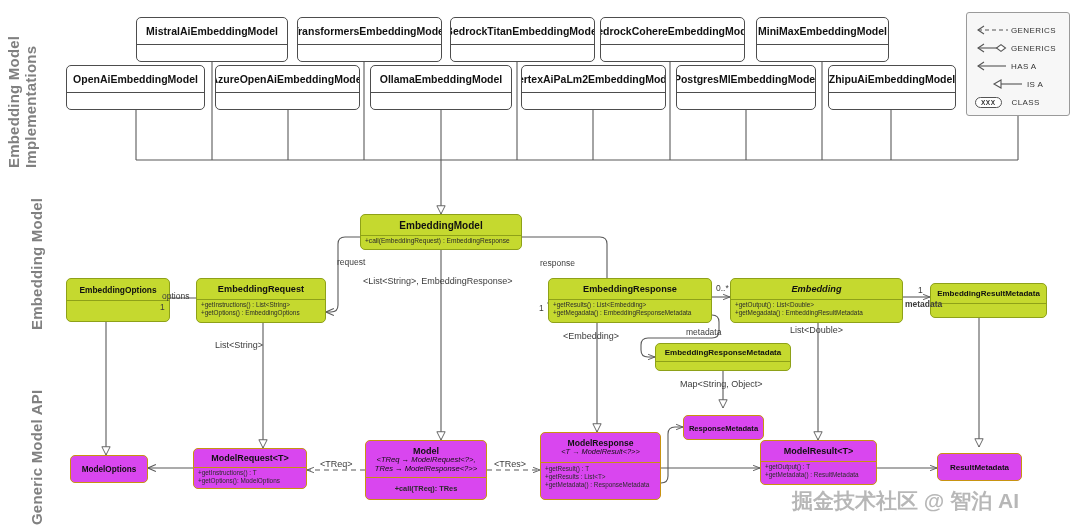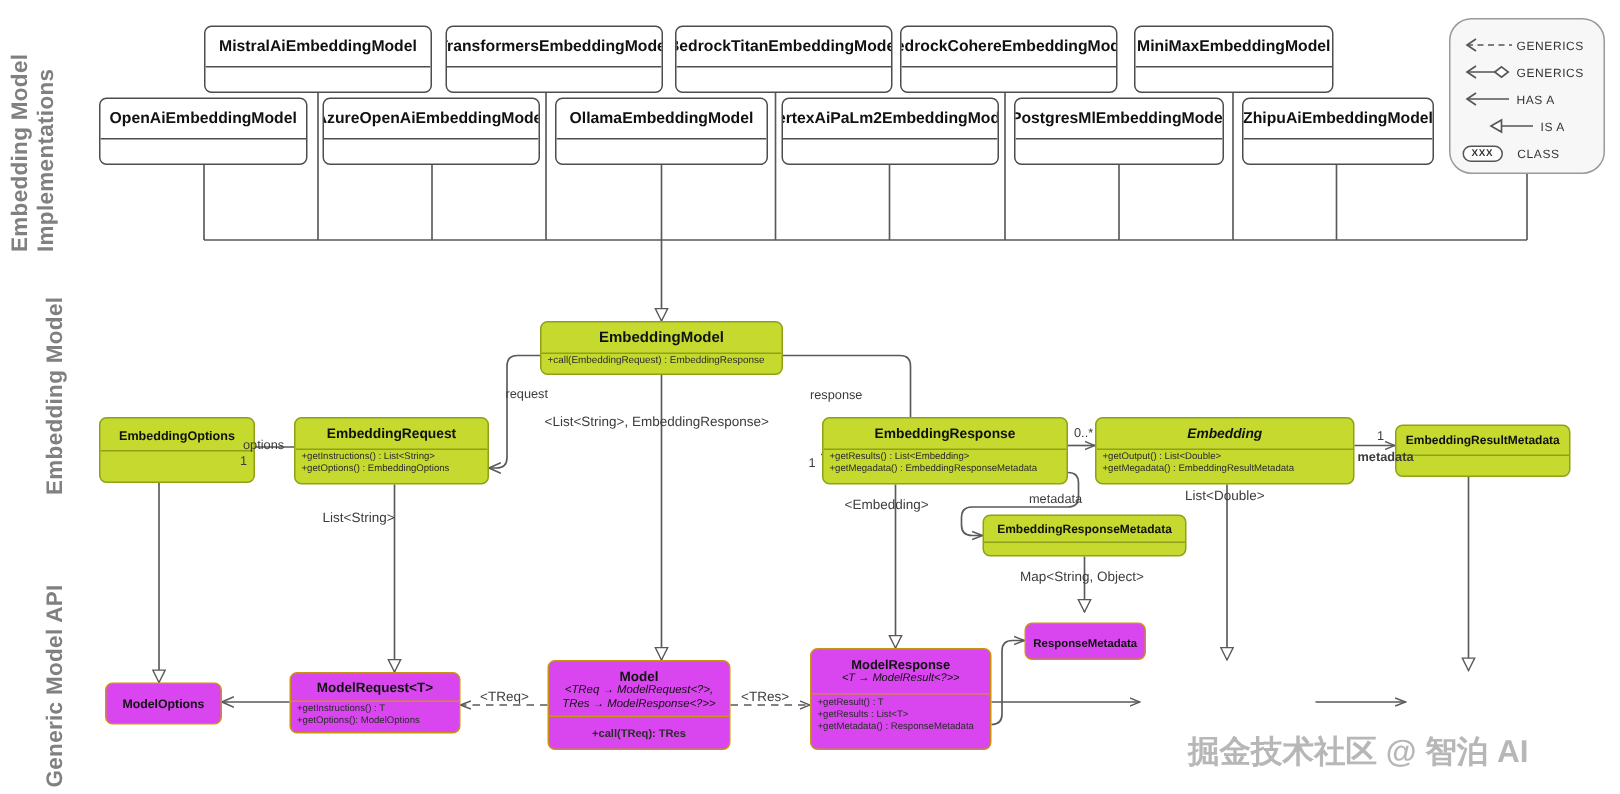--- a/index.html
+++ b/index.html
@@ -272,40 +272,50 @@
       <div class="mem" style="font-size:6.4px;">+getResult() : T</div>
       <div class="mem" style="font-size:6.4px;">+getResults : List&lt;T&gt;</div>
       <div class="mem" style="font-size:6.4px;">+getMetadata() : ResponseMetadata</div>
     </div>
   </div>
 
   <div class="node orange" style="left:683px;top:415px;width:81px;height:25px;">
     <div class="title" style="height:24px;font-size:7.6px;">ResponseMetadata</div>
   </div>
 
-
+  <div class="node orange" style="left:760px;top:440px;width:117px;height:45px;">
+    <div class="title" style="height:20px;font-size:9px;">ModelResult&lt;T&gt;</div>
+    <div class="members" style="height:24px;padding:1px 4px;">
+      <div class="mem" style="font-size:6.4px;">+getOutput() : T</div>
+      <div class="mem" style="font-size:6.4px;">+getMetadata() : ResultMetadata</div>
+    </div>
+  </div>
+
+  <div class="node orange" style="left:937px;top:453px;width:85px;height:28px;">
+    <div class="title" style="height:27px;font-size:8px;">ResultMetadata</div>
+  </div>
 
   <div class="elabel" style="left:337px;top:257px;">request</div>
   <div class="elabel" style="left:540px;top:258px;text-align:center;">response</div>
   <div class="elabel" style="left:162px;top:291px;">options</div>
   <div class="elabel" style="left:160px;top:302px;">1</div>
   <div class="elabel" style="left:539px;top:303px;">1</div>
   <div class="elabel" style="left:918px;top:285px;">1</div>
   <div class="elabel" style="left:363px;top:276px;font-size:9px;">&lt;List&lt;String&gt;, EmbeddingResponse&gt;</div>
   <div class="elabel" style="left:215px;top:340px;font-size:9px;">List&lt;String&gt;</div>
   <div class="elabel" style="left:716px;top:283px;">0..*</div>
   <div class="elabel b" style="left:905px;top:299px;">metadata</div>
   <div class="elabel" style="left:686px;top:327px;">metadata</div>
   <div class="elabel" style="left:563px;top:331px;font-size:9px;">&lt;Embedding&gt;</div>
   <div class="elabel" style="left:790px;top:325px;font-size:9px;">List&lt;Double&gt;</div>
   <div class="elabel" style="left:680px;top:379px;font-size:9px;">Map&lt;String, Object&gt;</div>
   <div class="elabel" style="left:320px;top:459px;font-size:9px;">&lt;TReq&gt;</div>
   <div class="elabel" style="left:494px;top:459px;font-size:9px;">&lt;TRes&gt;</div>
 
-  <div id="legend" style="left:966px;top:12px;width:104px;height:104px;border-radius:15px;">
+  <div id="legend" style="left:966px;top:12px;width:104px;height:104px;">
     <div class="lgrow" style="left:8px;top:10px;width:90px;height:14px;">
       <svg width="36" height="12">
         <g stroke="#555" stroke-width="1.1" fill="none">
           <path d="M9,2 L3,6 L9,10"></path>
           <path d="M3,6 L33,6" stroke-dasharray="4,3"></path>
         </g>
       </svg>
       <span class="lgtext">GENERICS</span>
     </div>
     <div class="lgrow" style="left:8px;top:28px;width:90px;height:14px;">

